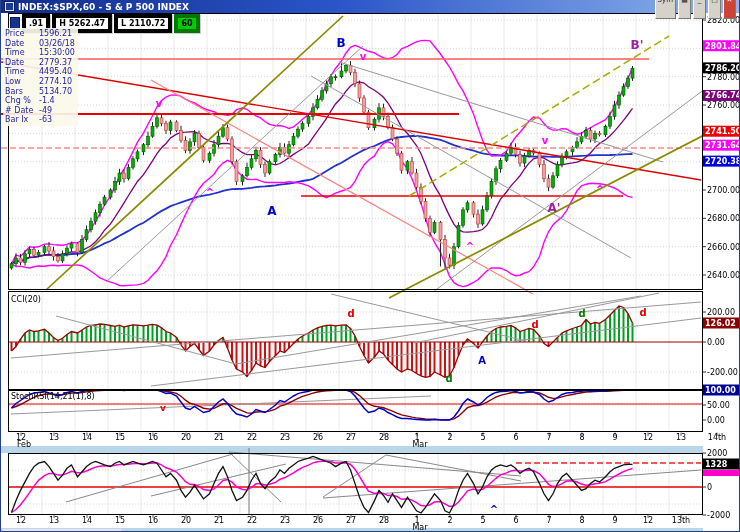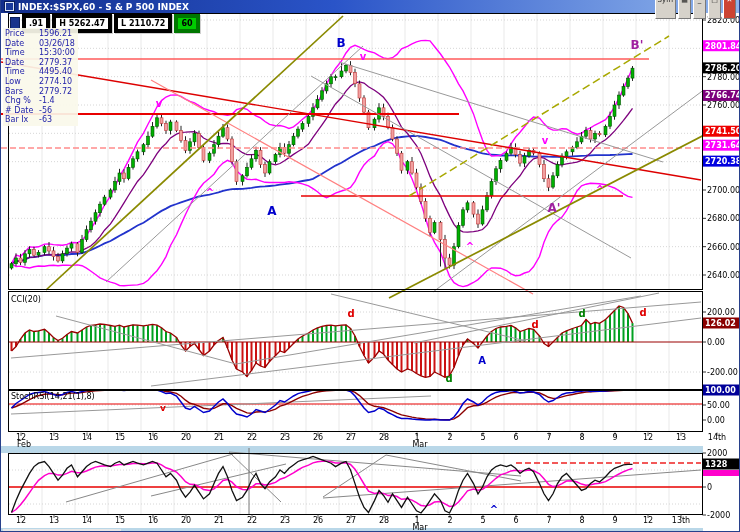--- a/index.html
+++ b/index.html
@@ -787,29 +787,29 @@
     <div class="irow">
         <span class="il">Time</span>
         <span>4495.40</span>
       </div>
     <div class="irow">
         <span class="il">Low</span>
         <span>2774.10</span>
       </div>
     <div class="irow">
         <span class="il">Bars</span>
-        <span>2779.72</span>
+        <span>5134.70</span>
       </div>
     <div class="irow">
         <span class="il">Chg %</span>
         <span>-1.4</span>
       </div>
     <div class="irow">
         <span class="il"># Date</span>
-        <span>-56</span>
+        <span>-49</span>
       </div>
     <div class="irow">
         <span class="il">Bar Ix</span>
         <span>-63</span>
       </div>
   </div>
 
 </div>
 
 </body></html>

